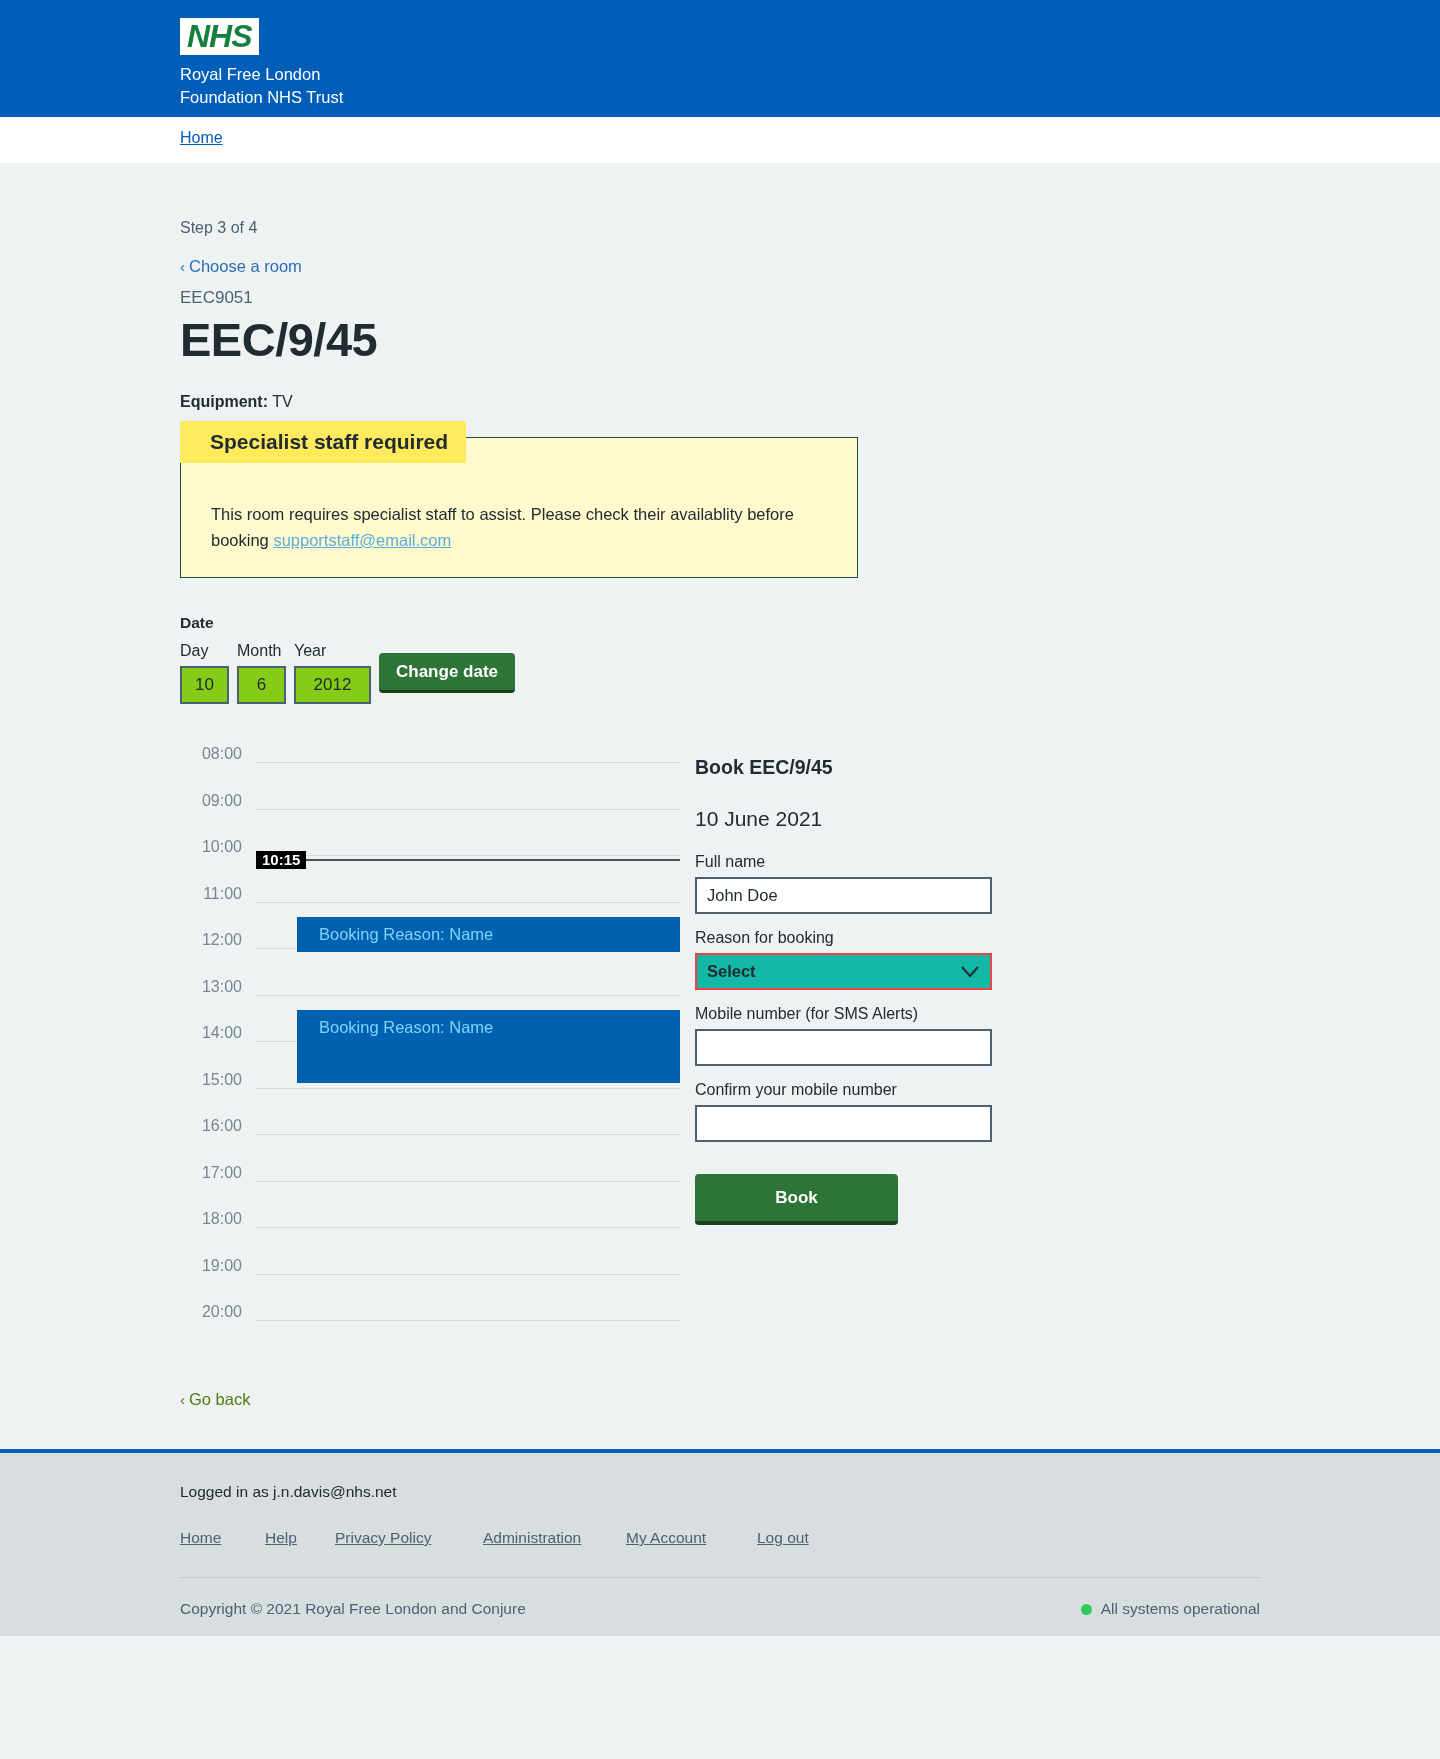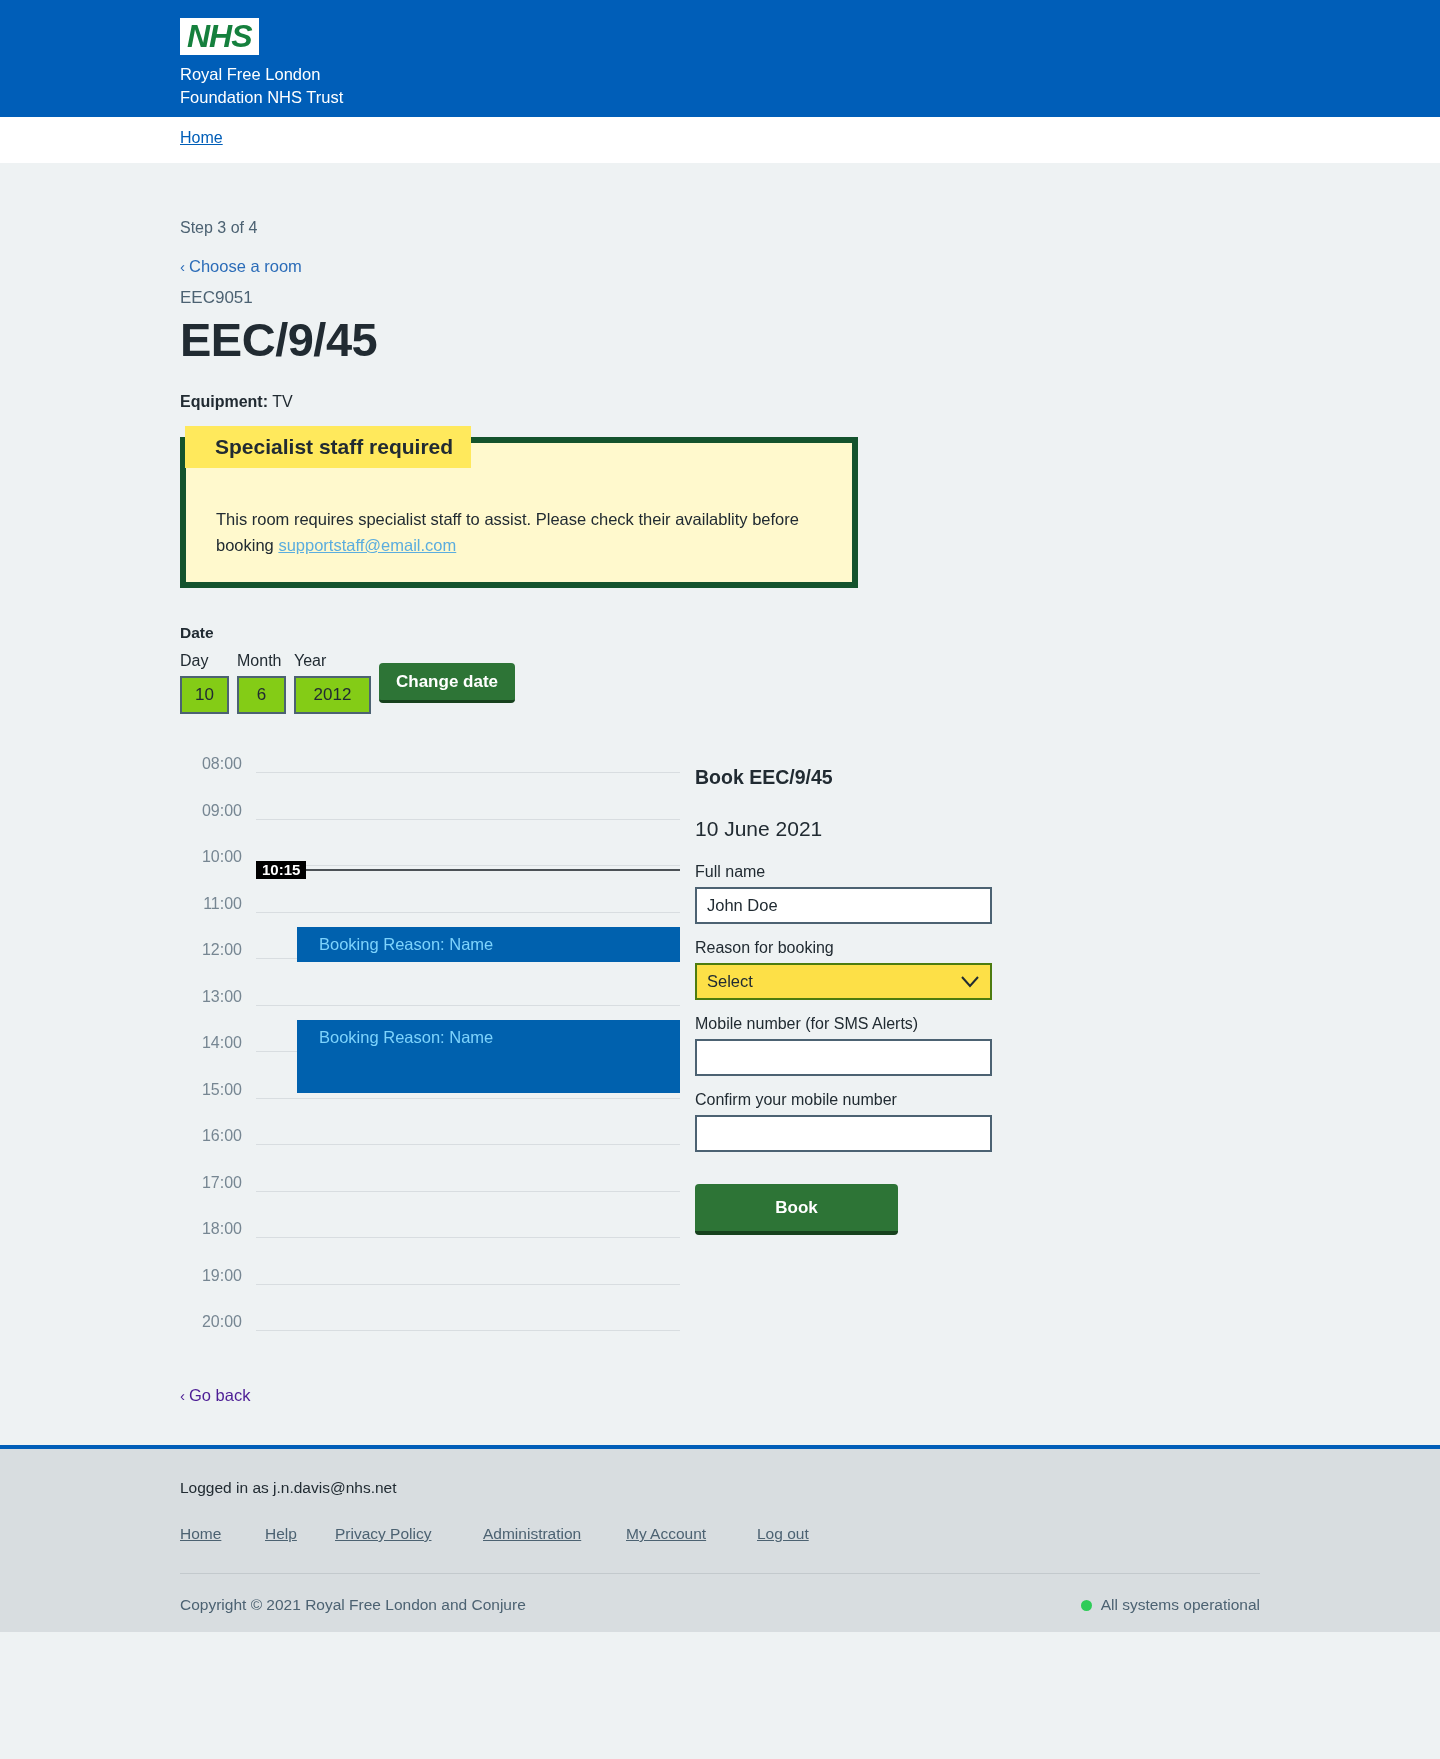--- a/index.html
+++ b/index.html
@@ -74,21 +74,21 @@
     color: #212b32;
   }
 
   .equipment-line { font-size: 16px; margin-bottom: 26px; }
   .equipment-line b { font-weight: bold; }
 
   
   .warning-card {
     width: 678px;
     background: #fff9cd;
-    border: 6px solid #14532d;
+    border: 1px solid #14532d;
     margin-bottom: 36px;
     position: relative;
   }
   .warning-heading {
     position: absolute;
     top: -17px;
     left: -1px;
     background: #ffe95c;
     font-size: 21px;
     font-weight: bold;
@@ -191,23 +191,23 @@
     z-index: 2;
     cursor: pointer;
   }
   .booking-block span {
     display: block;
     padding: 8px 0 0 22px;
     font-size: 16.5px;
   }
 
   .go-back {
-    color: #4c1d95;
-    font-size: 16.5px;
-    margin-top: 38px;
+    color: #4d7c0f;
+    font-size: 16.5px;
+    margin-top: 52px;
     display: inline-block;
     cursor: pointer;
     text-align: right;
   }
   .go-back .chev { font-size: 15px; margin-right: 4px; }
 
   
   .form-title { font-size: 19.5px; font-weight: bold; margin: 18px 0 0 0; }
   .form-date { font-size: 21px; margin: 28px 0 22px 0; }
   .field-label { font-size: 16px; margin-bottom: 6px; }
@@ -219,29 +219,30 @@
     font-family: "Liberation Sans", sans-serif;
     font-size: 16.5px;
     padding: 0 10px;
     color: #212b32;
     margin-bottom: 15px;
   }
   .select-wrap { position: relative; width: 297px; margin-bottom: 15px; }
   .select-input {
     width: 297px;
     height: 37px;
-    border: 2px solid #4d7c0f;
-    background: #fde047;
+    border: 2px solid #ef4444;
+    background: #14b8a6;
     font-family: "Liberation Sans", sans-serif;
     font-size: 16.5px;
     padding: 0 34px 0 10px;
     color: #212b32;
     appearance: none;
     -webkit-appearance: none;
     cursor: pointer;
+    font-weight: bold;
   }
   .select-chev {
     position: absolute;
     right: 13px; top: 11px;
     pointer-events: none;
   }
   .btn-book {
     width: 203px;
     background: #2d7436;
     color: #ffffff;

